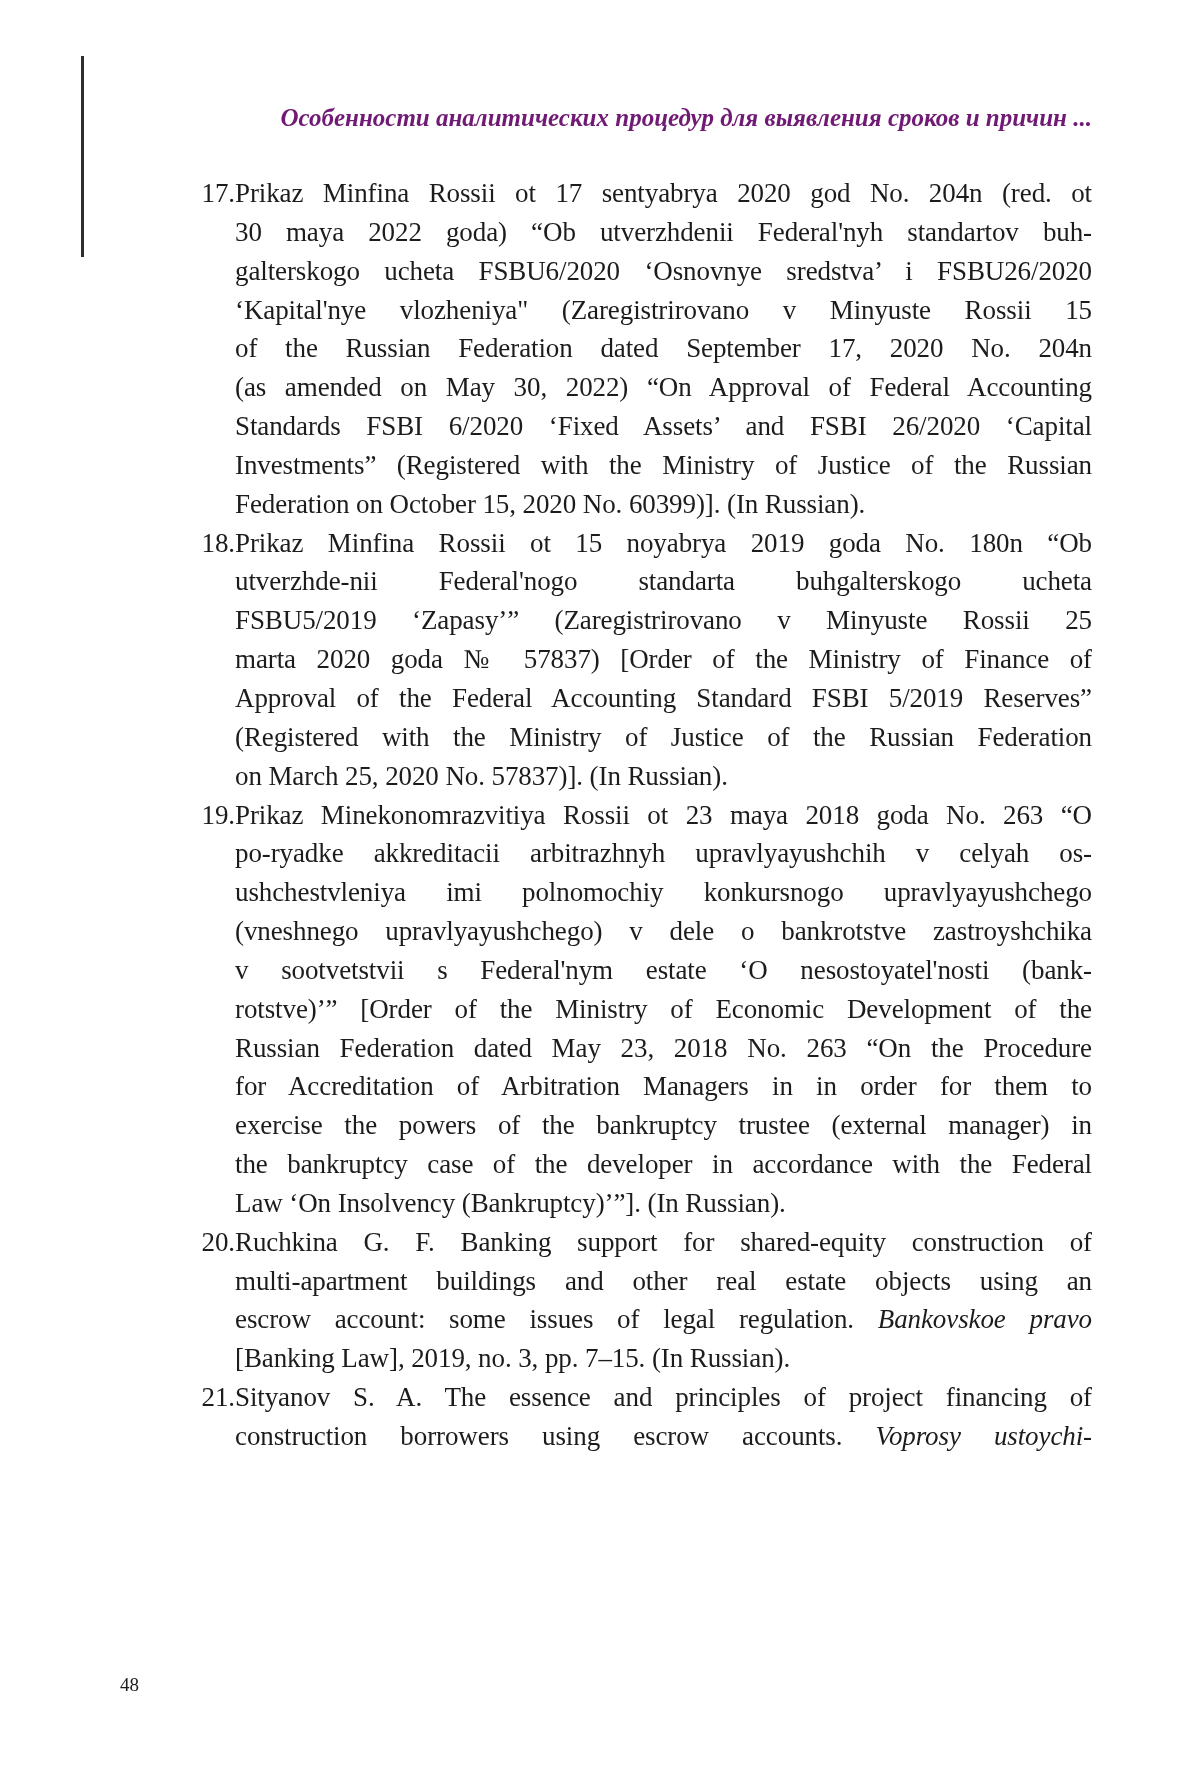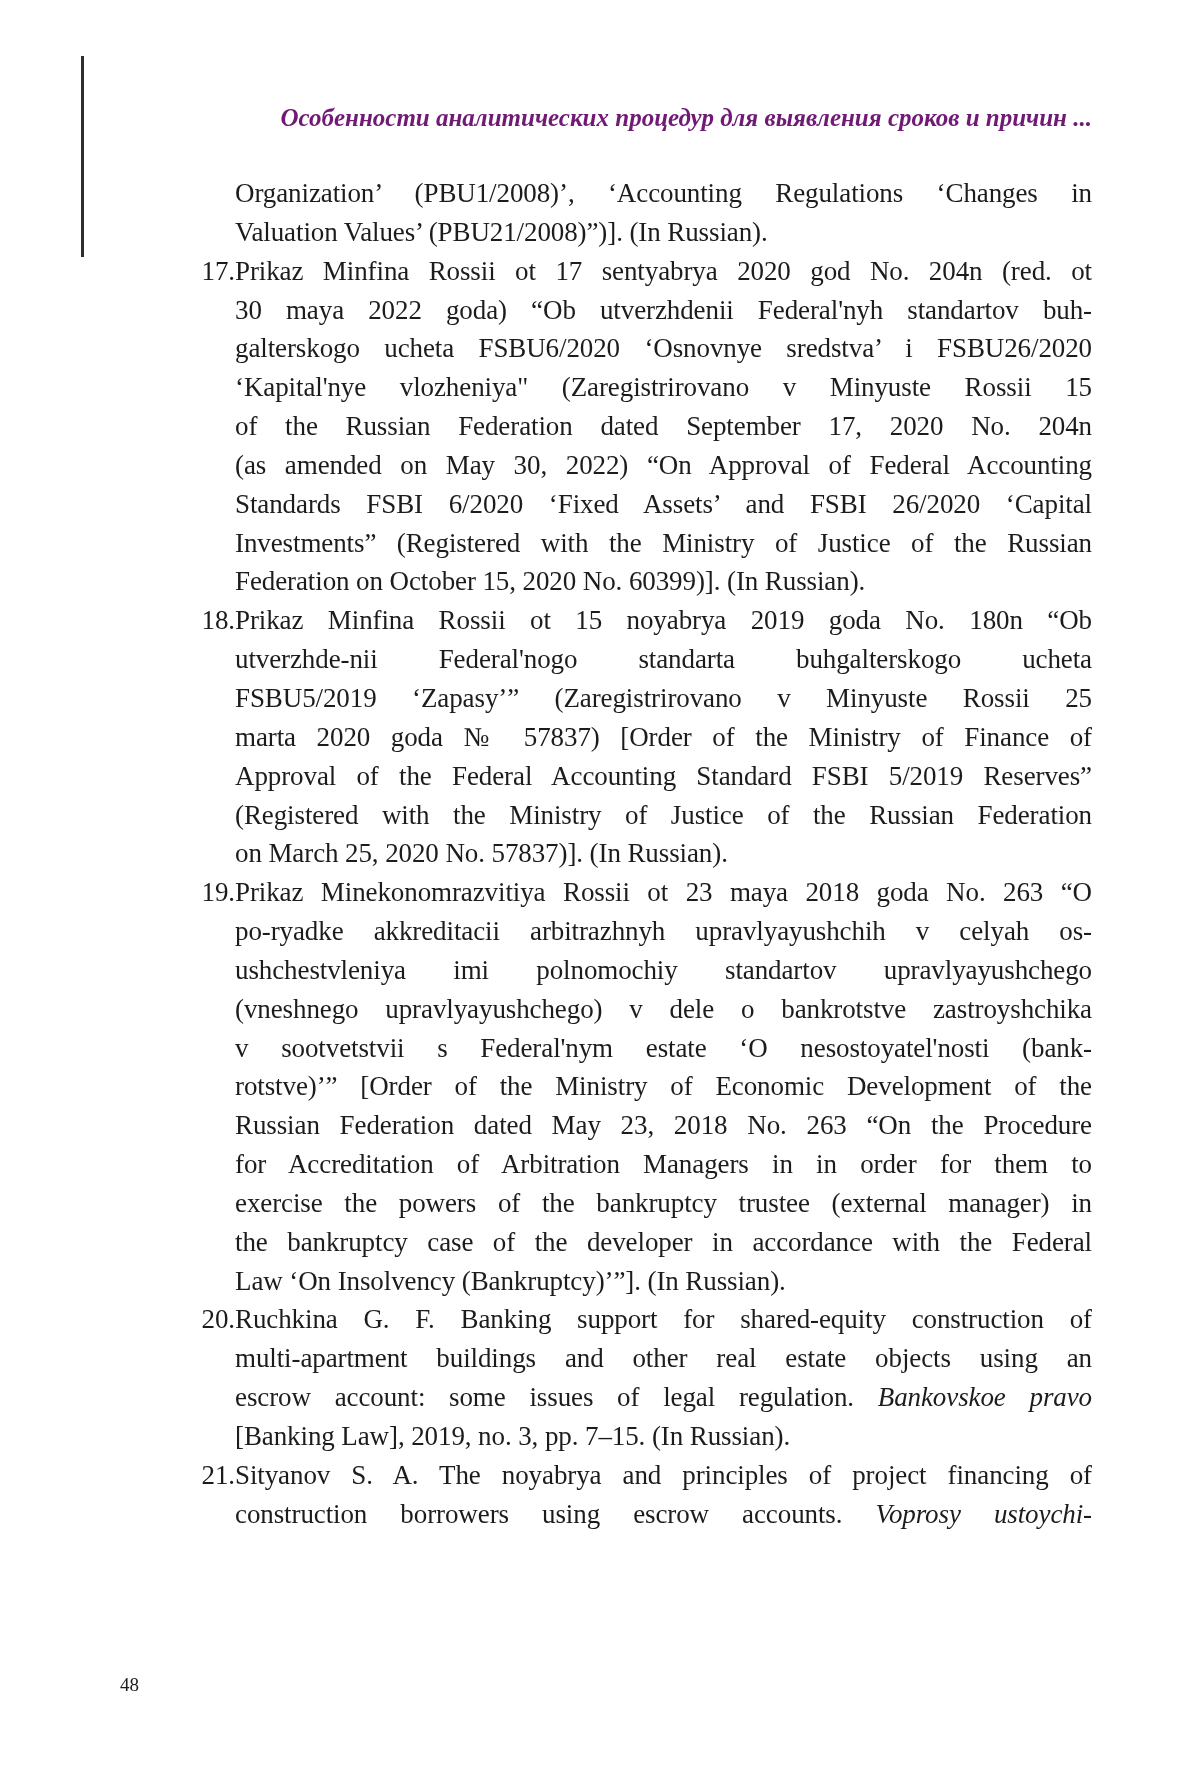--- a/index.html
+++ b/index.html
@@ -72,27 +72,20 @@
   }
 </style>
 </head>
 <body>
 
 <div class="page">
   <div class="sideline"></div>
   <div class="running-header">Особенности аналитических процедур для выявления сроков и причин ...</div>
   <div class="refs">
       <div class="ref-item">
-        <span class="ref-num"></span>
-        <div class="ref-body">
-          <div class="line just"><span>Organization’ (PBU1/2008)’, ‘Accounting Regulations ‘Changes in</span></div>
-          <div class="line"><span>Valuation Values’ (PBU21/2008)”)]. (In Russian).</span></div>
-        </div>
-      </div>
-      <div class="ref-item">
         <span class="ref-num">17.</span>
         <div class="ref-body">
           <div class="line just"><span>Prikaz Minfina Rossii ot 17 sentyabrya 2020 god No. 204n (red. ot</span></div>
           <div class="line just"><span>30 maya 2022 goda) “Ob utverzhdenii Federal'nyh standartov buh-</span></div>
           <div class="line just"><span>galterskogo ucheta FSBU6/2020 ‘Osnovnye sredstva’ i FSBU26/2020</span></div>
           <div class="line just"><span>‘Kapital'nye vlozheniya" (Zaregistrirovano v Minyuste Rossii 15</span></div>
           <div class="line just"><span>of the Russian Federation dated September 17, 2020 No. 204n</span></div>
           <div class="line just"><span>(as amended on May 30, 2022) “On Approval of Federal Accounting</span></div>
           <div class="line just"><span>Standards FSBI 6/2020 ‘Fixed Assets’ and FSBI 26/2020 ‘Capital</span></div>
           <div class="line just"><span>Investments” (Registered with the Ministry of Justice of the Russian</span></div>
@@ -109,21 +102,21 @@
           <div class="line just"><span>Approval of the Federal Accounting Standard FSBI 5/2019 Reserves”</span></div>
           <div class="line just"><span>(Registered with the Ministry of Justice of the Russian Federation</span></div>
           <div class="line"><span>on March 25, 2020 No. 57837)]. (In Russian).</span></div>
         </div>
       </div>
       <div class="ref-item">
         <span class="ref-num">19.</span>
         <div class="ref-body">
           <div class="line just"><span>Prikaz Minekonomrazvitiya Rossii ot 23 maya 2018 goda No. 263 “O</span></div>
           <div class="line just"><span>po-ryadke akkreditacii arbitrazhnyh upravlyayushchih v celyah os-</span></div>
-          <div class="line just"><span>ushchestvleniya imi polnomochiy standartov upravlyayushchego</span></div>
+          <div class="line just"><span>ushchestvleniya imi polnomochiy konkursnogo upravlyayushchego</span></div>
           <div class="line just"><span>(vneshnego upravlyayushchego) v dele o bankrotstve zastroyshchika</span></div>
           <div class="line just"><span>v sootvetstvii s Federal'nym estate ‘O nesostoyatel'nosti (bank-</span></div>
           <div class="line just"><span>rotstve)’” [Order of the Ministry of Economic Development of the</span></div>
           <div class="line just"><span>Russian Federation dated May 23, 2018 No. 263 “On the Procedure</span></div>
           <div class="line just"><span>for Accreditation of Arbitration Managers in in order for them to</span></div>
           <div class="line just"><span>exercise the powers of the bankruptcy trustee (external manager) in</span></div>
           <div class="line just"><span>the bankruptcy case of the developer in accordance with the Federal</span></div>
           <div class="line"><span>Law ‘On Insolvency (Bankruptcy)’”]. (In Russian).</span></div>
         </div>
       </div>
@@ -132,19 +125,19 @@
         <div class="ref-body">
           <div class="line just"><span>Ruchkina G. F. Banking support for shared-equity construction of</span></div>
           <div class="line just"><span>multi-apartment buildings and other real estate objects using an</span></div>
           <div class="line just"><span>escrow account: some issues of legal regulation. </span><span class="it">Bankovskoe pravo</span></div>
           <div class="line"><span>[Banking Law], 2019, no. 3, pp. 7–15. (In Russian).</span></div>
         </div>
       </div>
       <div class="ref-item">
         <span class="ref-num">21.</span>
         <div class="ref-body">
-          <div class="line just"><span>Sityanov S. A. The noyabrya and principles of project financing of</span></div>
+          <div class="line just"><span>Sityanov S. A. The essence and principles of project financing of</span></div>
           <div class="line just"><span>construction borrowers using escrow accounts. </span><span class="it">Voprosy ustoychi-</span></div>
         </div>
       </div>
     </div>
   <div class="page-number">48</div>
 </div>
 
 </body></html>

